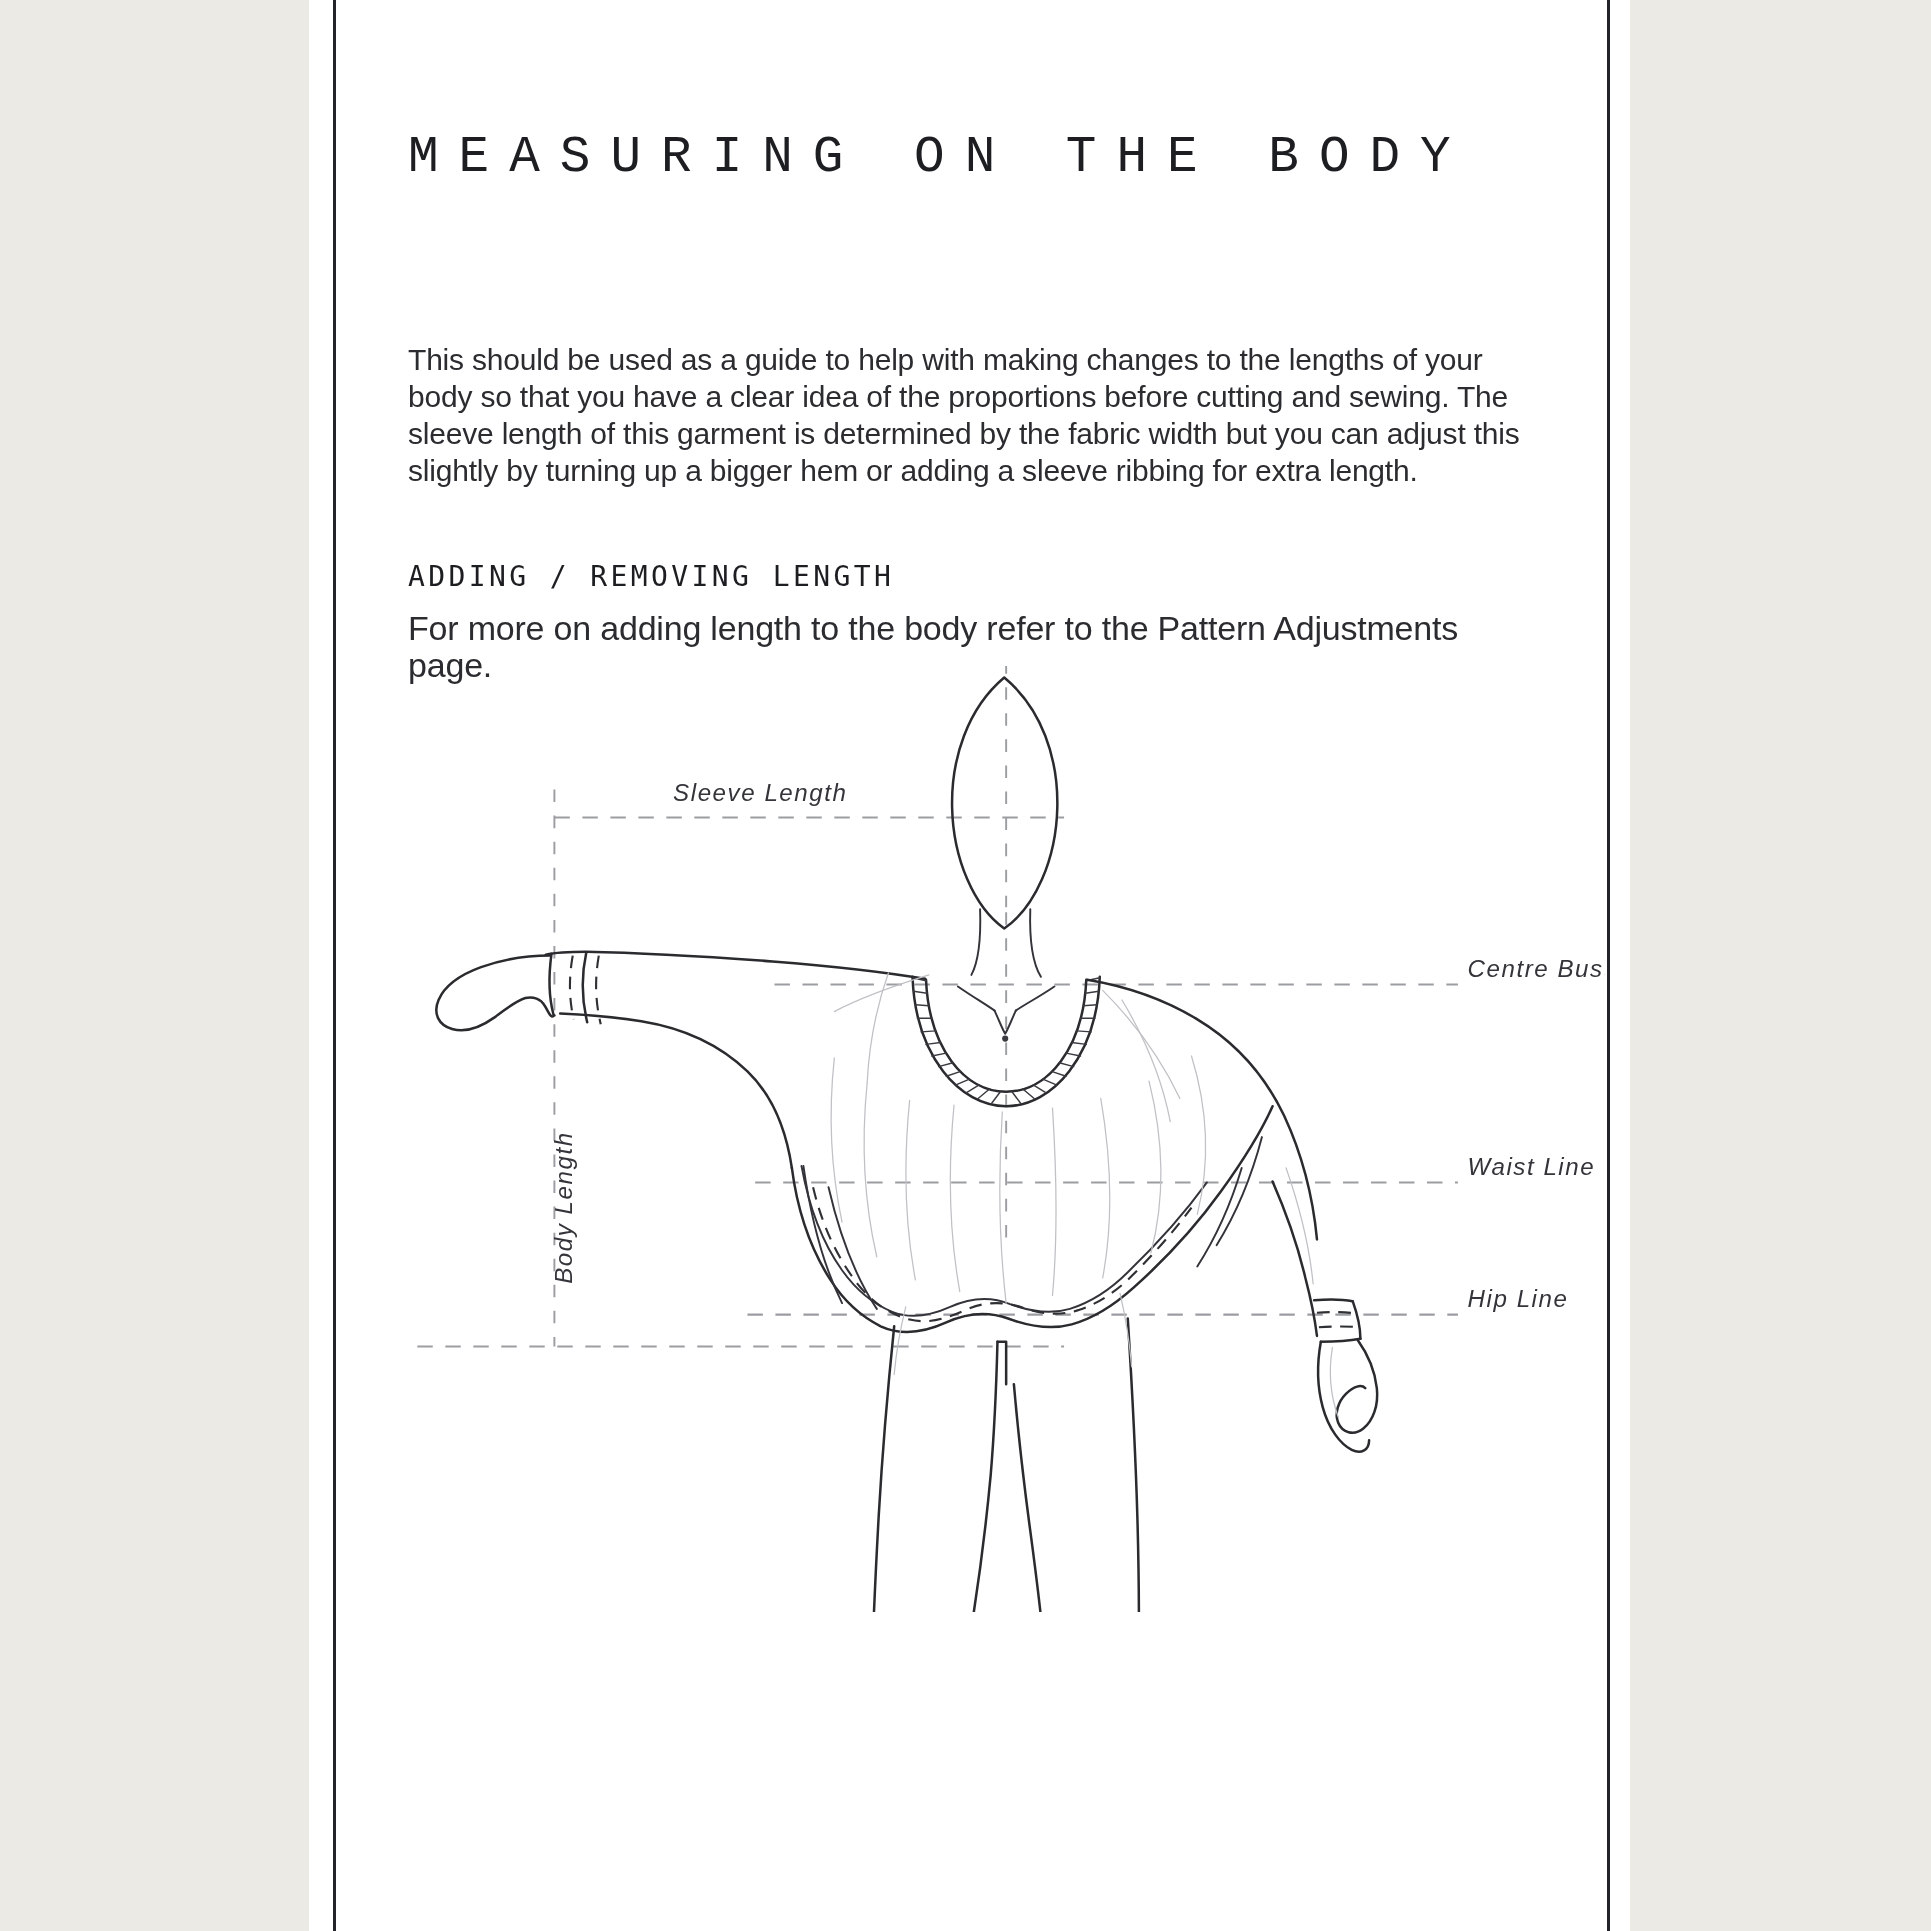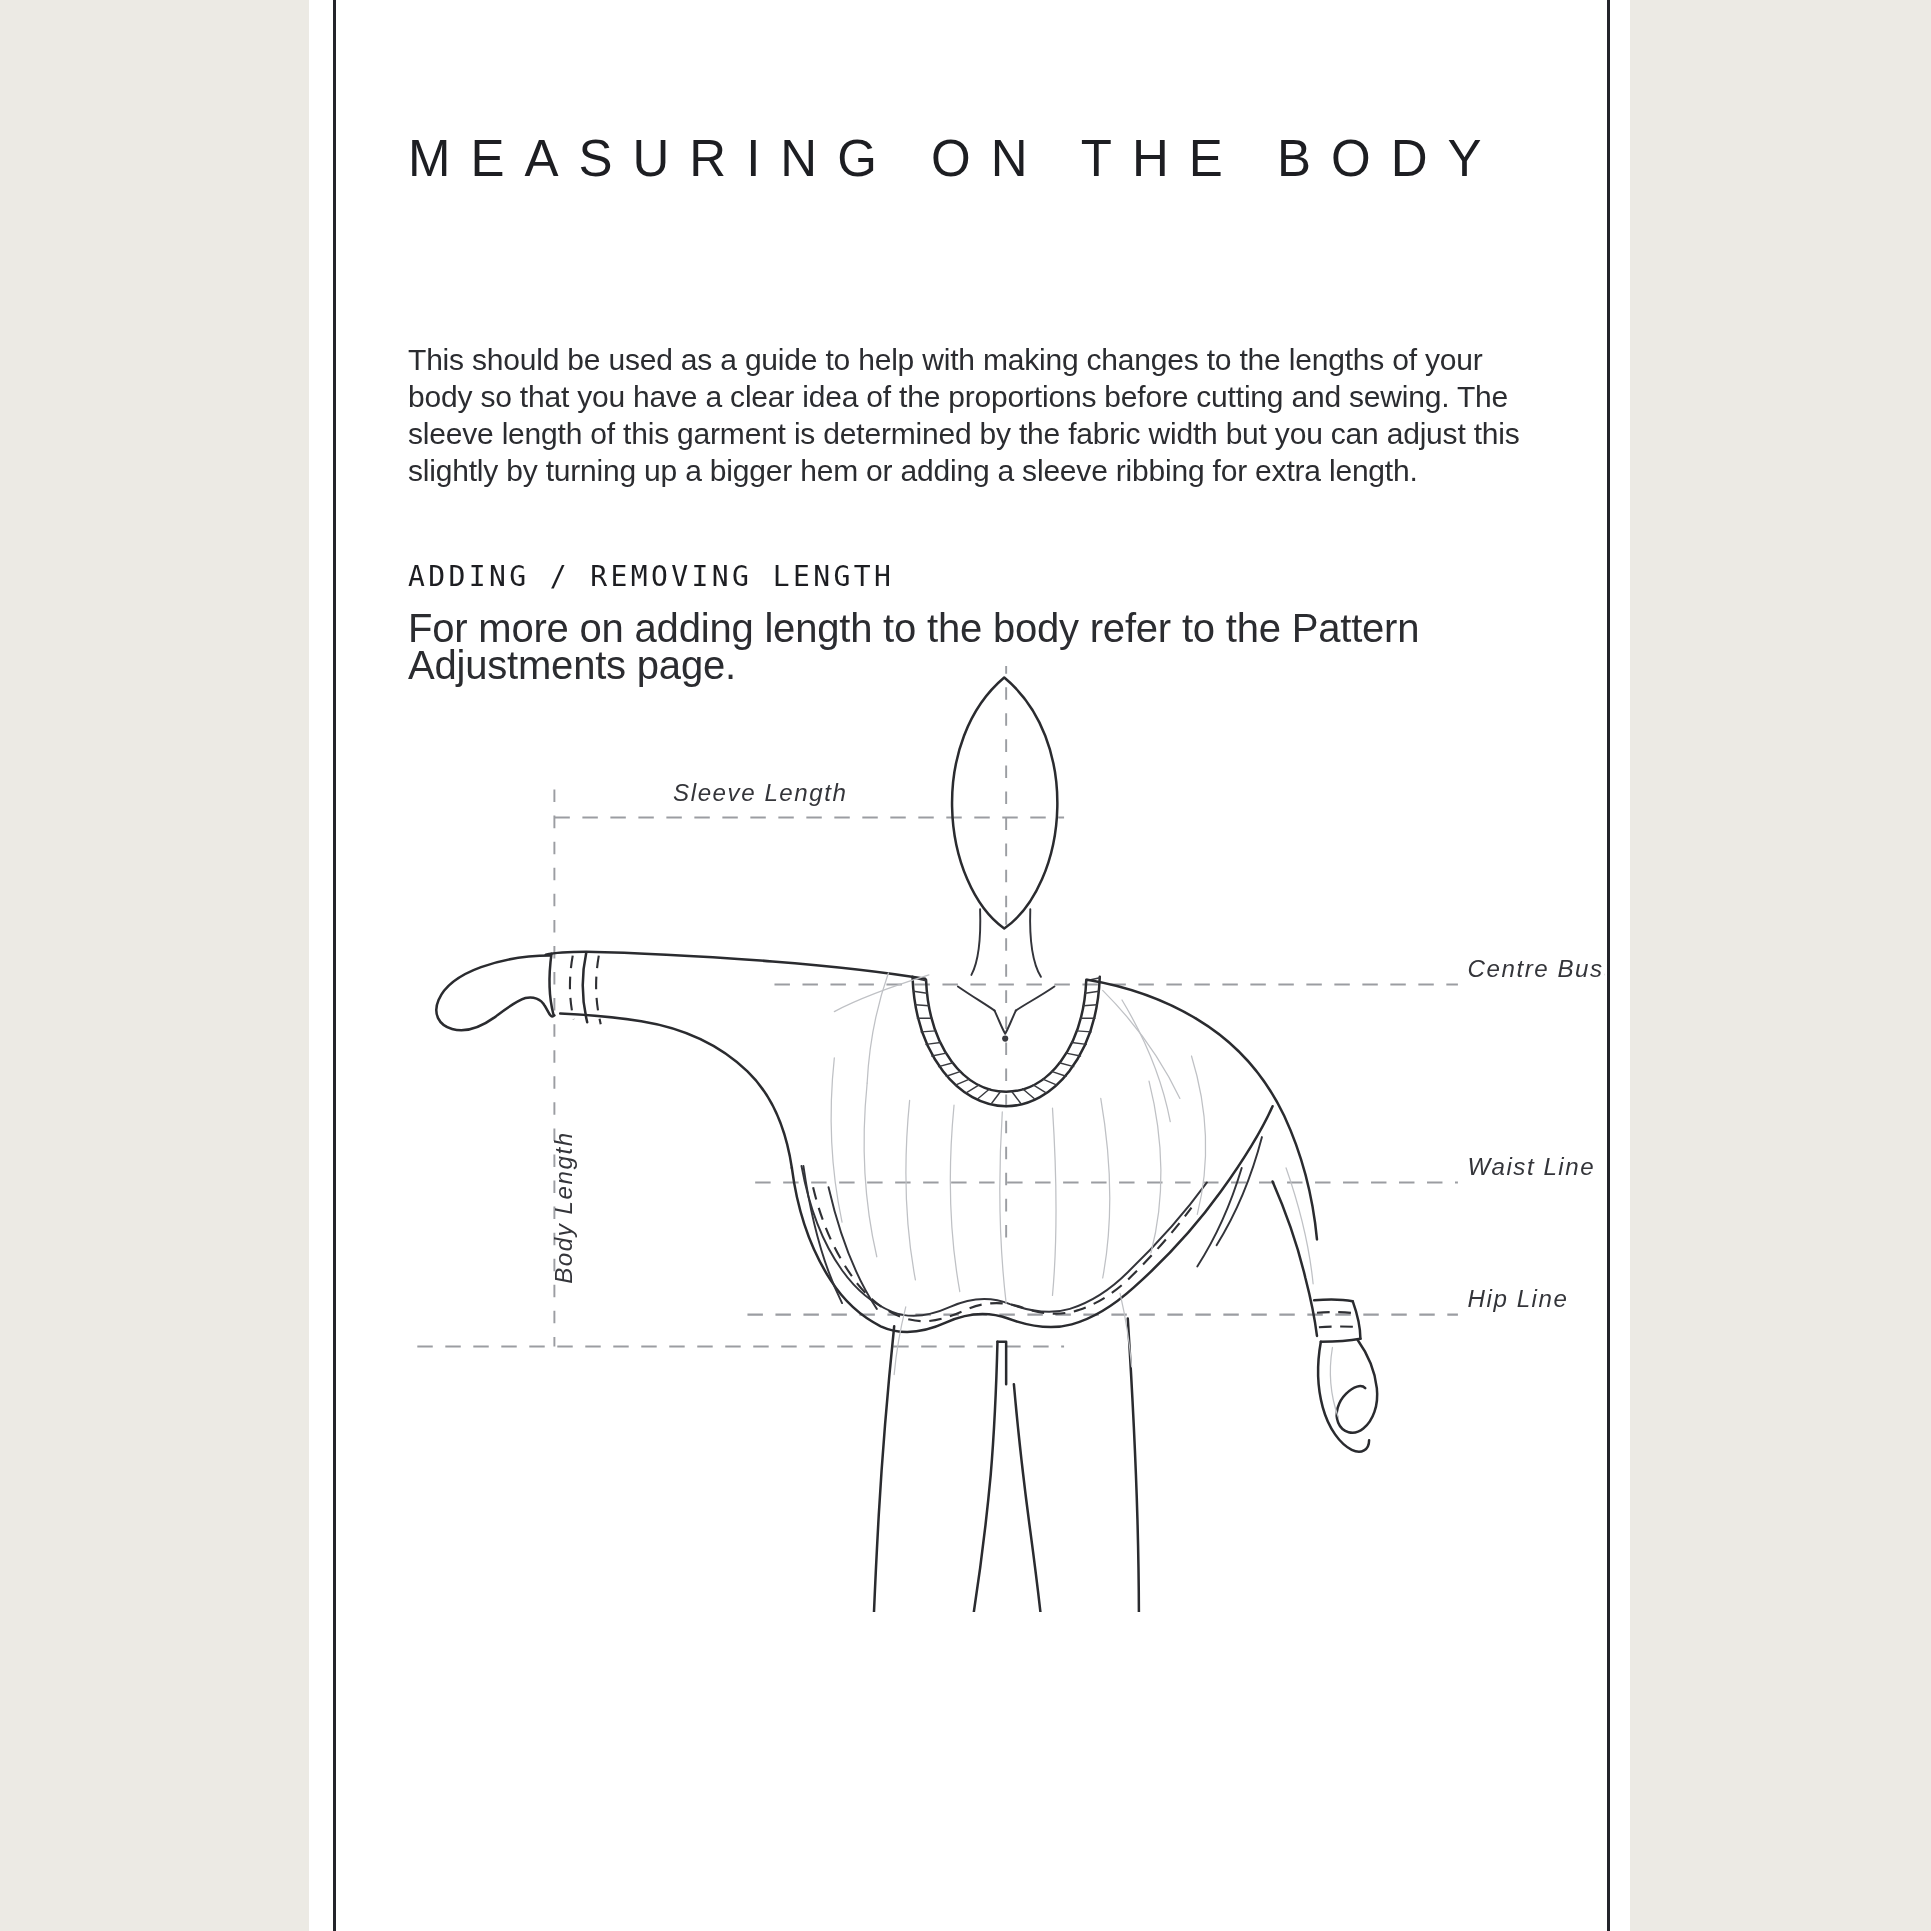--- a/index.html
+++ b/index.html
@@ -46,21 +46,21 @@
     left: 336px;
     top: 0;
     width: 1271px;
     height: 1931px;
   }
 
   .title {
     position: absolute;
     left: 72px;
     top: 129px;
-    font-family: Liberation Sans, sans-serif;
+    font-family: Liberation Mono, monospace;
     font-size: 51px;
     font-weight: 300;
     letter-spacing: 20px;
     color: #1d1e22;
     white-space: nowrap;
   }
 
   .intro {
     position: absolute;
     left: 72px;
@@ -85,21 +85,21 @@
     color: #1d1e22;
     white-space: nowrap;
   }
 
   .subtext {
     position: absolute;
     left: 72px;
     top: 610px;
     width: 1134px;
     font-family: "Liberation Sans", sans-serif;
-    font-size: 40px;
+    font-size: 34px;
     font-weight: 300;
     line-height: 37px;
     color: #2b2c30;
     letter-spacing: -0.2px;
   }
 
   
   #figure {
     position: absolute;
     left: 52px;

